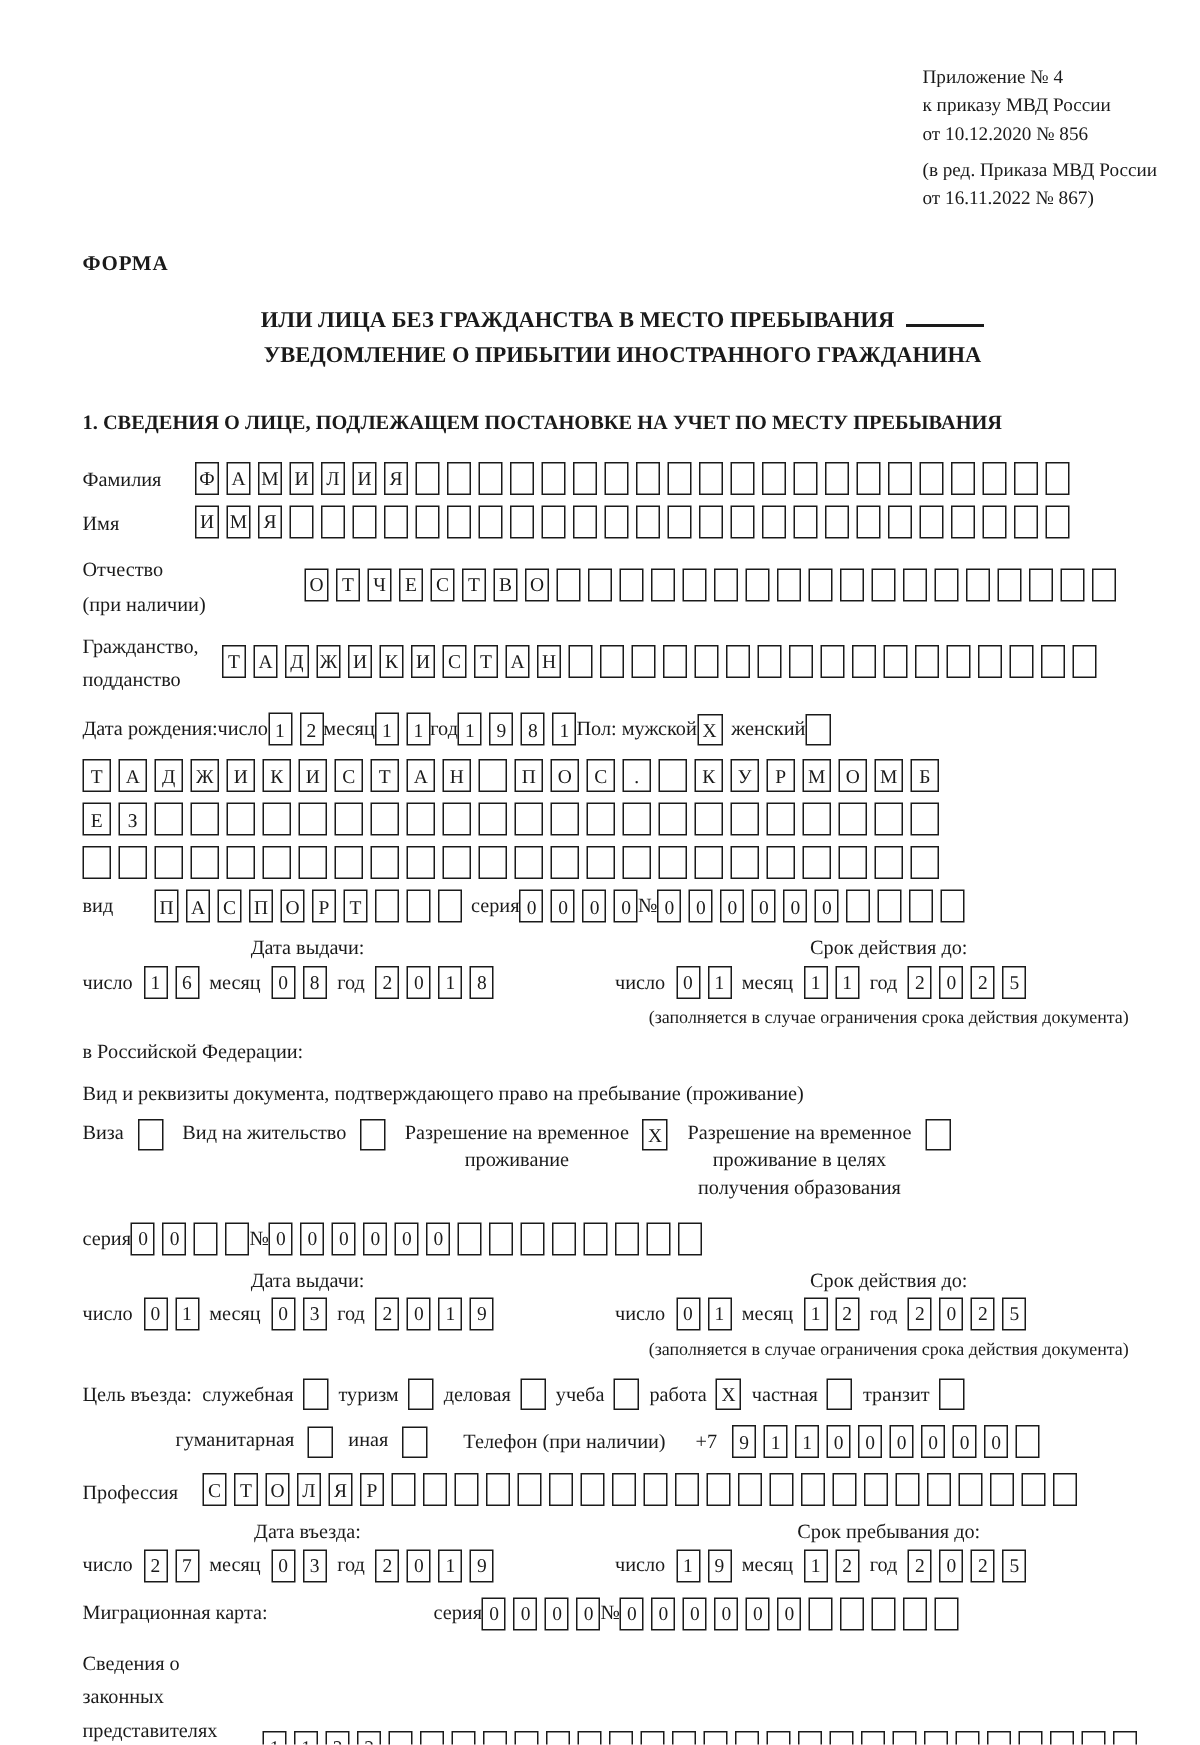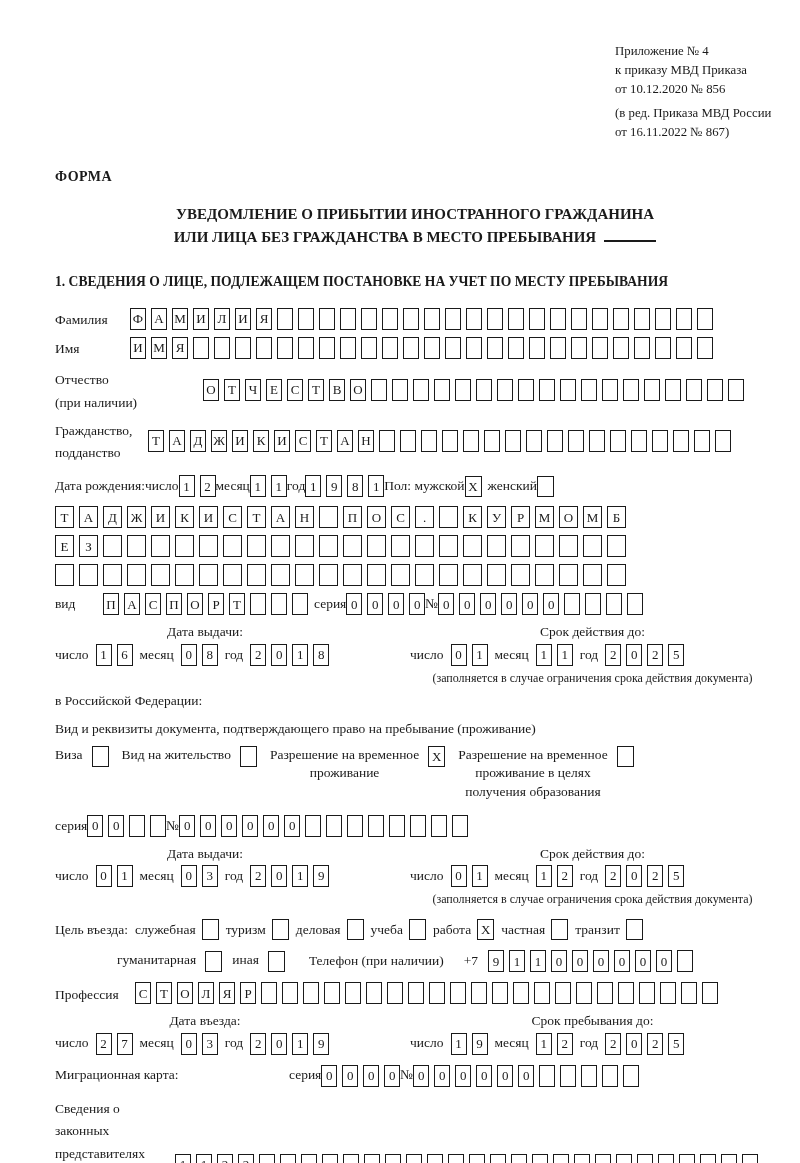--- a/index.html
+++ b/index.html
@@ -72,32 +72,32 @@
   .visit-row .opt { align-items:center; gap:6px; }
   .visit-row2 { display:flex; align-items:center; margin-top:10px; gap:10px; padding-left:62px; }
 </style>
 </head>
 <body>
 
 <div class="page">
 
   <div class="hdr-block">
     <div>Приложение № 4</div>
-    <div>к приказу МВД Приказа</div>
+    <div>к приказу МВД России</div>
     <div>от 10.12.2020 № 856</div>
     <div class="hdr-sub">(в ред. Приказа МВД России</div>
     <div>от 16.11.2022 № 867)</div>
   </div>
   <div class="forma">ФОРМА</div>
 
   <div class="title">
-    <div>УВЕДОМЛЕНИЕ О ПРИБЫТИИ ИНОСТРАННОГО ГРАЖДАНИНА</div>
     <div>
       <span>ИЛИ ЛИЦА БЕЗ ГРАЖДАНСТВА В МЕСТО ПРЕБЫВАНИЯ</span><span class="blank-line"></span>
     </div>
+    <div>УВЕДОМЛЕНИЕ О ПРИБЫТИИ ИНОСТРАННОГО ГРАЖДАНИНА</div>
   </div>
 
   <div class="section-heading">1. СВЕДЕНИЯ О ЛИЦЕ, ПОДЛЕЖАЩЕМ ПОСТАНОВКЕ НА УЧЕТ ПО МЕСТУ ПРЕБЫВАНИЯ</div>
 
   <div class="frow" style="margin-top:16px">
     <span class="flabel w75">Фамилия</span>
     <span class="cells">
         <span class="cell">Ф</span>
         <span class="cell">А</span>
         <span class="cell">М</span>

